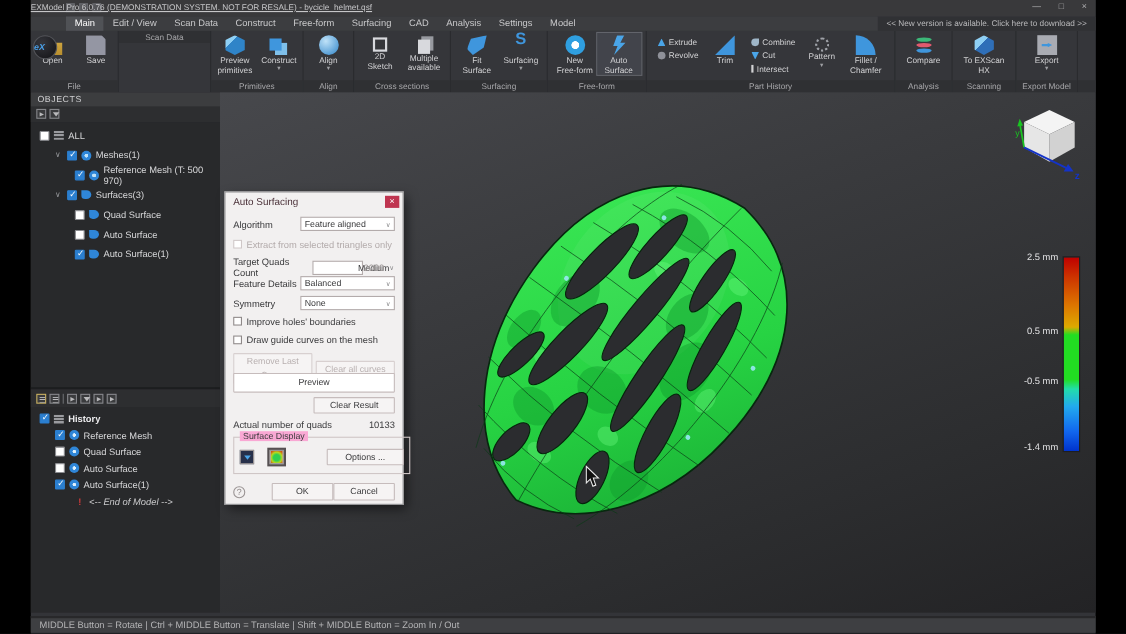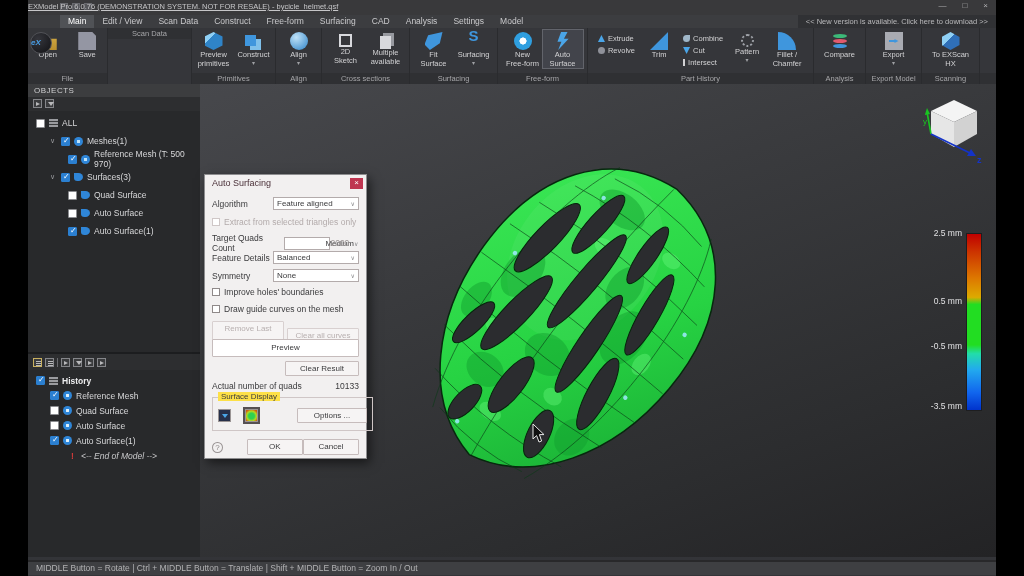--- a/index.html
+++ b/index.html
@@ -148,21 +148,21 @@
   .dsel .arr { color:#8a8a8c; font-size:6px; }
   .dsel.small { width:46px;padding-left:40px; }
   .dnum { color:#9a9494; width:30px; text-align:left; }
   .dcheck { display:flex; align-items:center; gap:4px; }
   .dcb { width:8px; height:8px; background:#fff; border:1px solid #8f8989; flex:none; }
   .dis { color:#b3abab; }
   .dbtn { background:#f6f4f4; border:1px solid #c6bcbc; text-align:center; font-size:8px;
           border-radius:1px; color:#3a3a3c; }
   .dbtn.disabled { color:#b8b0b0; border-color:#d8d0d0; }
   .groupbox { border:1px solid #cfc6c6; position:relative; }
-  .gb-label { position:absolute; left:5px; top:-6px; background:#fde047; padding:0 3px; font-size:8px; }
+  .gb-label { position:absolute; left:5px; top:-6px; background:#f9a8d4; padding:0 3px; font-size:8px; }
   .swatch { width:13px; height:13px; border:1px solid #9a9494; }
   .sw-blue { background:#27304a; position:relative; }
   .sw-blue::after { content:""; position:absolute; left:3px; top:4px; width:0; height:0;
                     border-left:3px solid transparent; border-right:3px solid transparent;
                     border-top:4px solid #4aa5e8; }
   .sw-map { background:radial-gradient(circle at 50% 55%, #30d050 35%, #b8d820 60%, #d05810 85%);
             outline:2px solid #565052; outline-offset:0; }
   .helpc { width:11px; height:11px; border:1px solid #9a9494; border-radius:50%; text-align:center;
            line-height:10px; font-size:8px; color:#8a8484; }
 
@@ -350,40 +350,40 @@
         <div class="rbtn">
           <span class="ric">
               <span class="i-compare" style="display:block;margin:2px auto 0"></span>
             </span>
           <span>Compare</span>
         </div>
       </div>
       <div class="gname">Analysis</div>
     </div>
 
-    <div class="rgroup" style="width:56px">
-      <div class="gi">
-        <div class="rbtn">
-          <span class="ric i-export"></span>
-          <span>Export</span>
-          <span class="dd">▾</span>
-        </div>
-      </div>
-      <div class="gname">Export Model</div>
-    </div>
-
     <div class="rgroup" style="width:58px">
       <div class="gi">
         <div class="rbtn" style="width:52px">
           <span class="ric i-exscan"></span>
           <span>To EXScan</span>
           <span>HX</span>
         </div>
       </div>
       <div class="gname">Scanning</div>
+    </div>
+
+    <div class="rgroup" style="width:56px">
+      <div class="gi">
+        <div class="rbtn">
+          <span class="ric i-export"></span>
+          <span>Export</span>
+          <span class="dd">▾</span>
+        </div>
+      </div>
+      <div class="gname">Export Model</div>
     </div>
     <div class="rgroup" style="flex:1;border-right:none">
         <div class="gi"></div>
         <div class="gname"></div>
       </div>
   </div>
 
   <div class="main">
 
     <div class="sidebar">
@@ -555,21 +555,21 @@
               <circle cx="96" cy="-60" r="2.2"></circle>
             <circle cx="-52" cy="-118" r="2.2"></circle>
           </g>
         </g>
       </svg>
 
       <div class="colorbar"></div>
       <div class="cs-label" style="top:144px">2.5 mm</div>
       <div class="cs-label" style="top:212px">0.5 mm</div>
       <div class="cs-label" style="top:257px">-0.5 mm</div>
-      <div class="cs-label" style="top:317px">-3.5 mm</div>
+      <div class="cs-label" style="top:317px">-1.4 mm</div>
 
       <svg width="14" height="20" style="position:absolute;left:332px;top:339px" viewBox="0 0 14 20">
         <path d="M1,1 L1,16 L4.6,12.6 L7,19 L9.6,18 L7.4,11.6 L12,11.6 Z" fill="#101010" stroke="#e8e8e8" stroke-width="1"></path>
       </svg>
     </div>
 
     <div class="dialog">
       <div class="dg dlg-title">Auto Surfacing</div>
       <div class="dlg-close">×</div>
 

